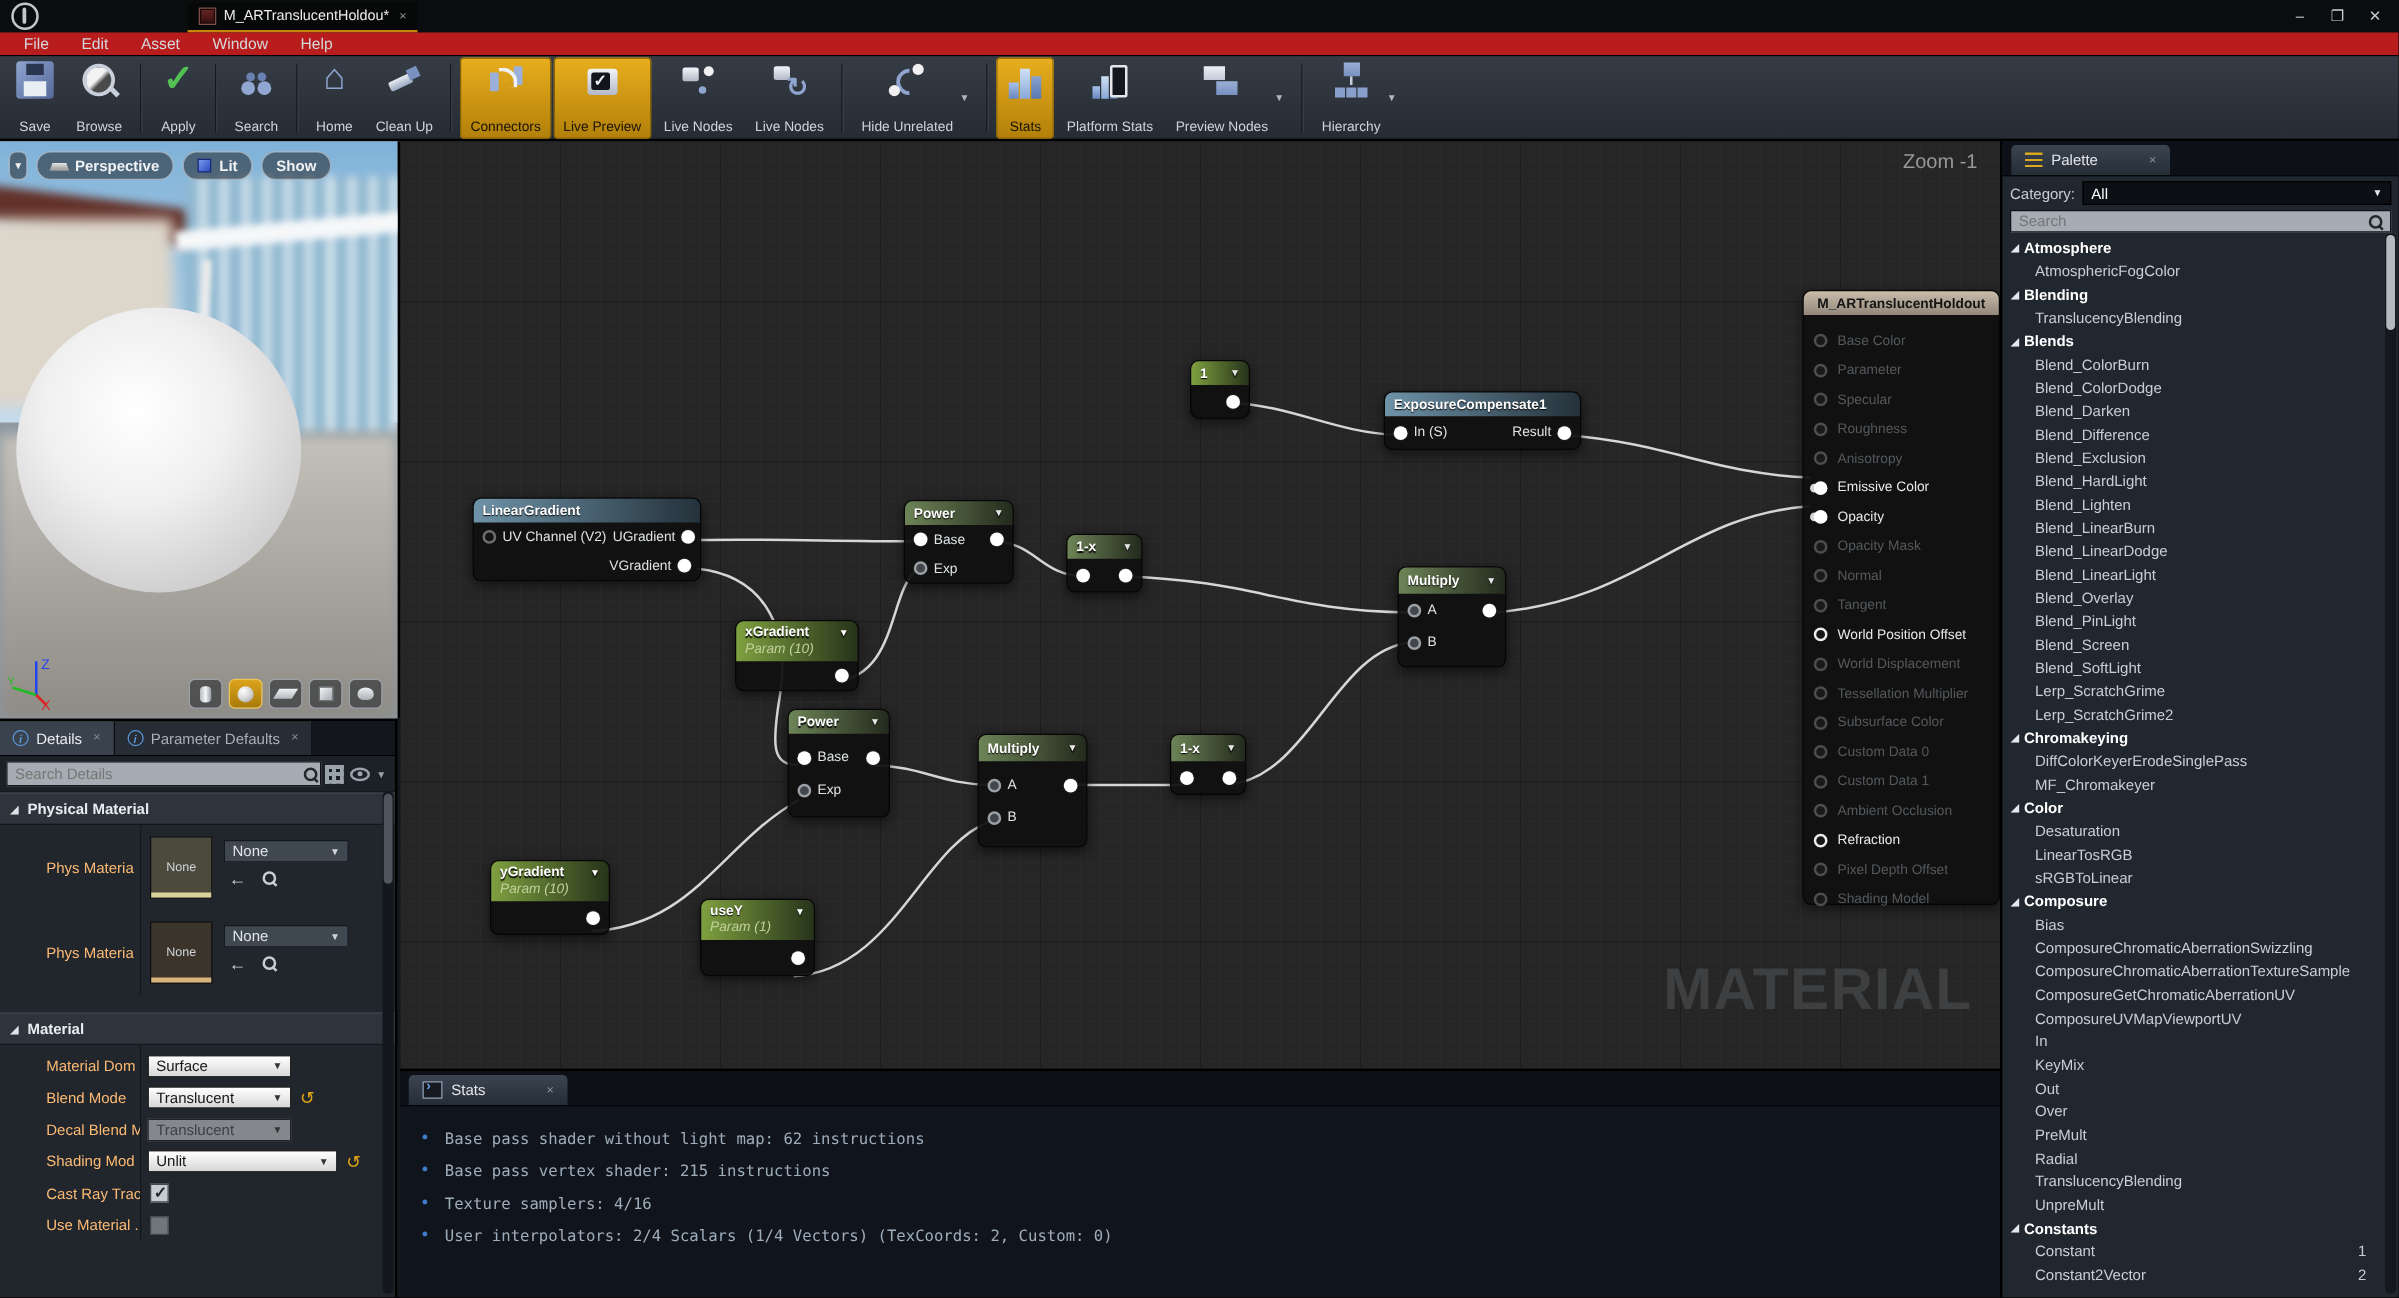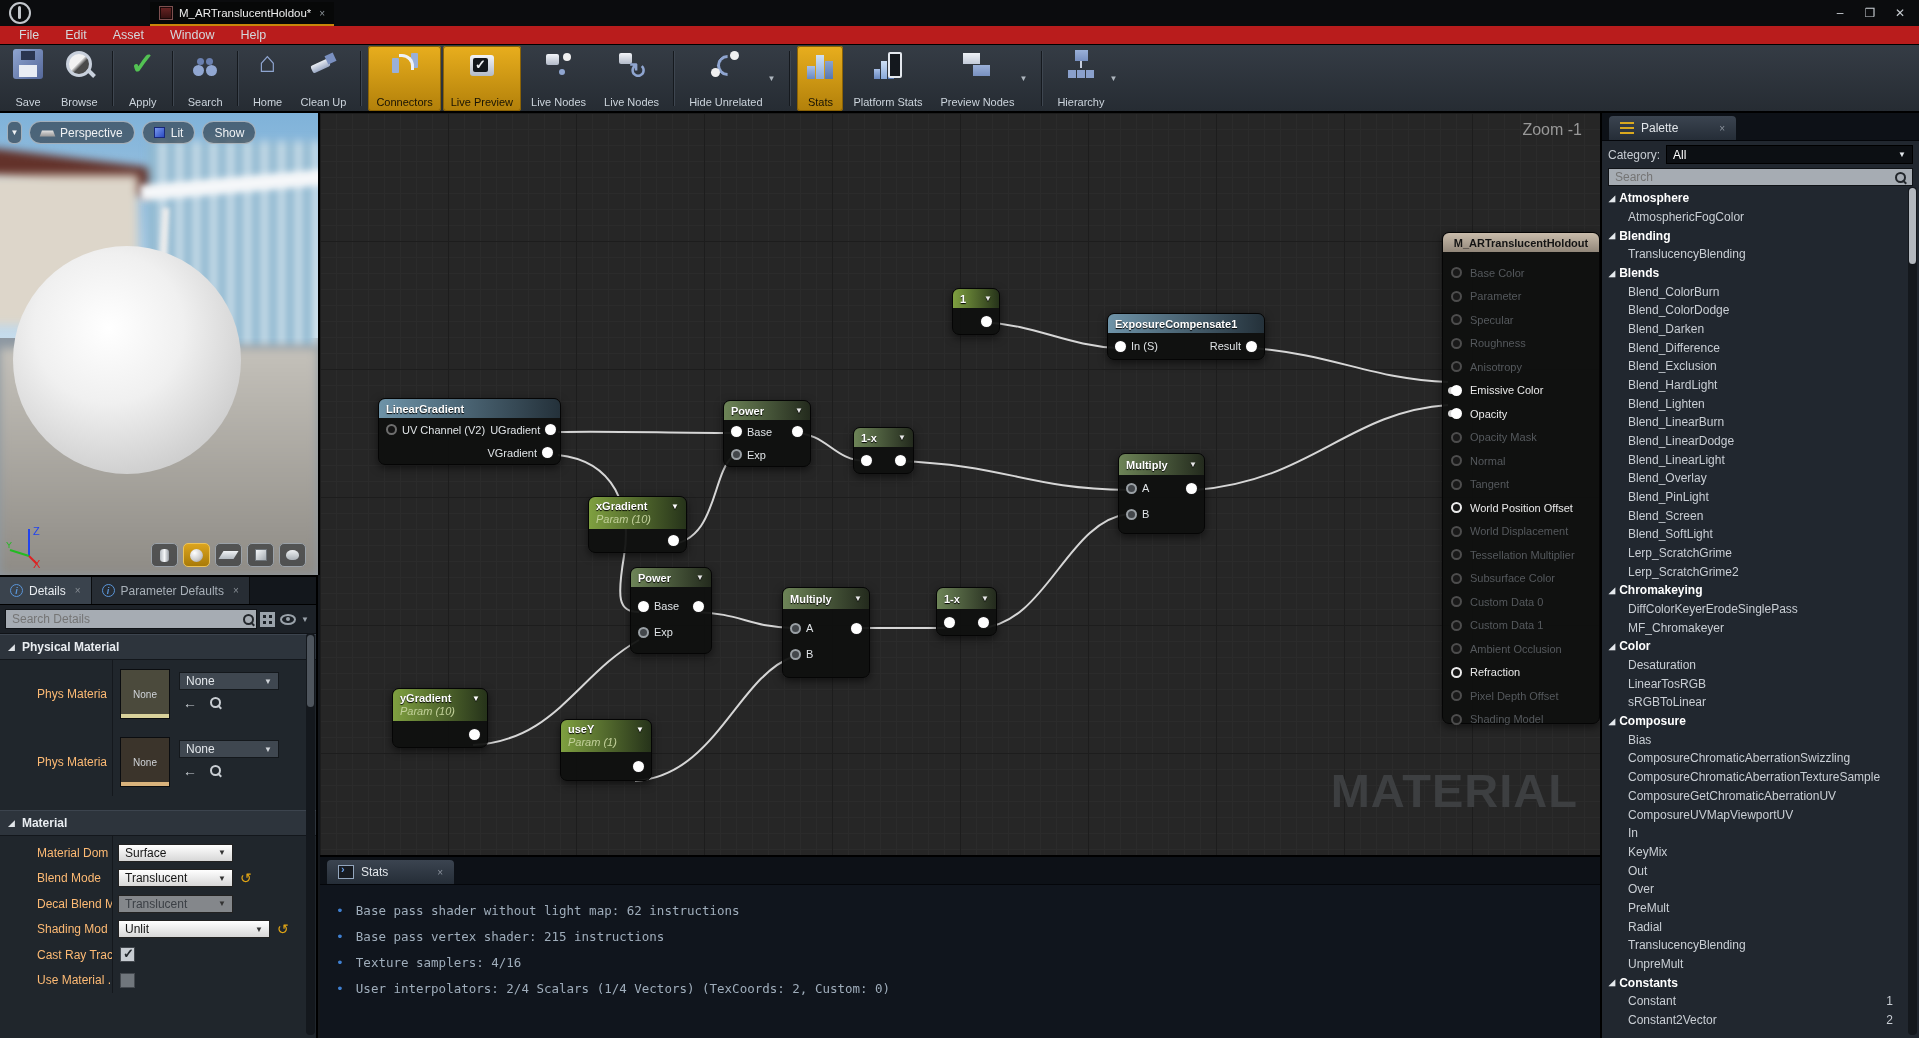--- a/index.html
+++ b/index.html
@@ -72,21 +72,21 @@
   .vp-bldL{position:absolute;left:-12px;top:62px;width:150px;height:150px;background:#ddd6ca;filter:blur(5px);}
   .vp-roof{position:absolute;left:-20px;top:46px;width:200px;height:30px;background:#63322a;transform:rotate(7deg);filter:blur(4px);}
   .vp-bldR{position:absolute;left:148px;top:28px;right:0;height:205px;background:repeating-linear-gradient(90deg,#8fb8d0 0 12px,#eef3f7 12px 17px);filter:blur(4px);}
   .vp-band{position:absolute;left:140px;top:64px;right:-10px;height:16px;background:#f5f7f9;transform:rotate(-5deg);filter:blur(3px);}
   .vp-pole{position:absolute;left:158px;top:95px;width:7px;height:165px;background:#ececec;transform:rotate(3deg);filter:blur(2px);}
   .vp-ground{position:absolute;left:0;top:235px;right:0;bottom:0;background:linear-gradient(#c4c1ba,#8e8b85);filter:blur(5px);}
   .preview-sphere{position:absolute;left:13px;top:133px;width:228px;height:228px;border-radius:50%;
       background:radial-gradient(circle at 42% 36%,#ffffff 0%,#f0f0f0 38%,#d2d2d2 72%,#bcbcbc 100%);}
   .vp-top{position:absolute;left:7px;top:8px;display:flex;gap:7px;align-items:center;}
   .vp-btn{height:21px;border:1.5px solid rgba(235,238,242,.55);background:rgba(18,20,24,.5);border-radius:12px;
-          color:#f0f2f4;font-size:12px;font-weight:normal;display:flex;align-items:center;gap:6px;padding:0 11px;}
+          color:#f0f2f4;font-size:12px;font-weight:bold;display:flex;align-items:center;gap:6px;padding:0 11px;}
   .vp-btn.sq{width:13px;padding:0;justify-content:center;border-radius:6px;font-size:8px;font-weight:normal;}
   .persp-icon{width:13px;height:8px;background:linear-gradient(#e8e8e8,#9a9a9a);transform:perspective(16px) rotateX(42deg);}
   .lit-icon{width:11px;height:11px;background:linear-gradient(135deg,#7a9af0,#2a4ac0);border:1px solid #18287a;box-sizing:border-box;}
   .shape-row{position:absolute;right:12px;bottom:8px;display:flex;gap:5px;}
   .shp-btn{width:25px;height:22px;border:1px solid #9aa1a8;border-radius:5px;background:rgba(28,31,36,.55);display:flex;}
   .shp-btn.active{background:linear-gradient(#dca41e,#a87a08);border-color:#ecc35a;}
   .shp{position:relative;margin:auto;}
   .shp.cylinder-icon{width:9px;height:13px;background:linear-gradient(90deg,#b4bac0,#f4f6f8,#959ba2);border-radius:4px/3px;}
   .shp.sphere-icon{width:13px;height:13px;border-radius:50%;background:radial-gradient(circle at 35% 30%,#fff,#cbcbcb 60%,#8a8a8a);}
   .shp.plane-icon{width:15px;height:8px;background:linear-gradient(#f0f2f4,#b4bac0);transform:skewX(-32deg);}

